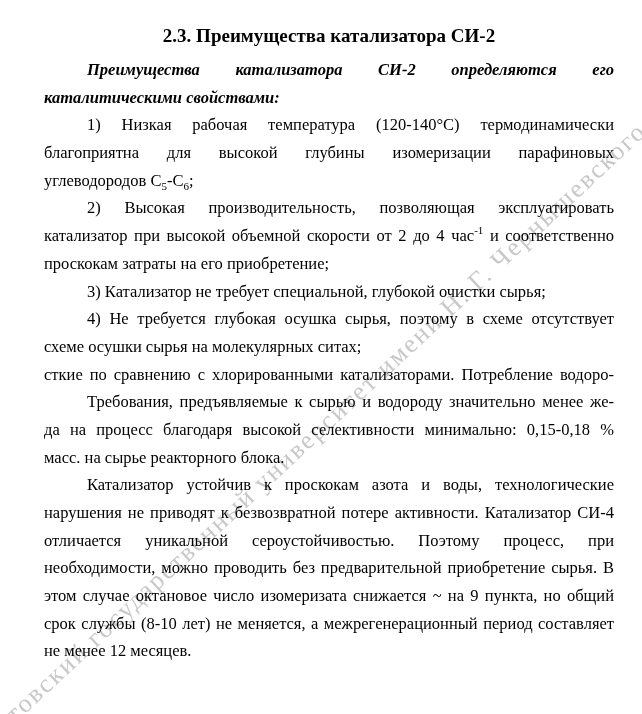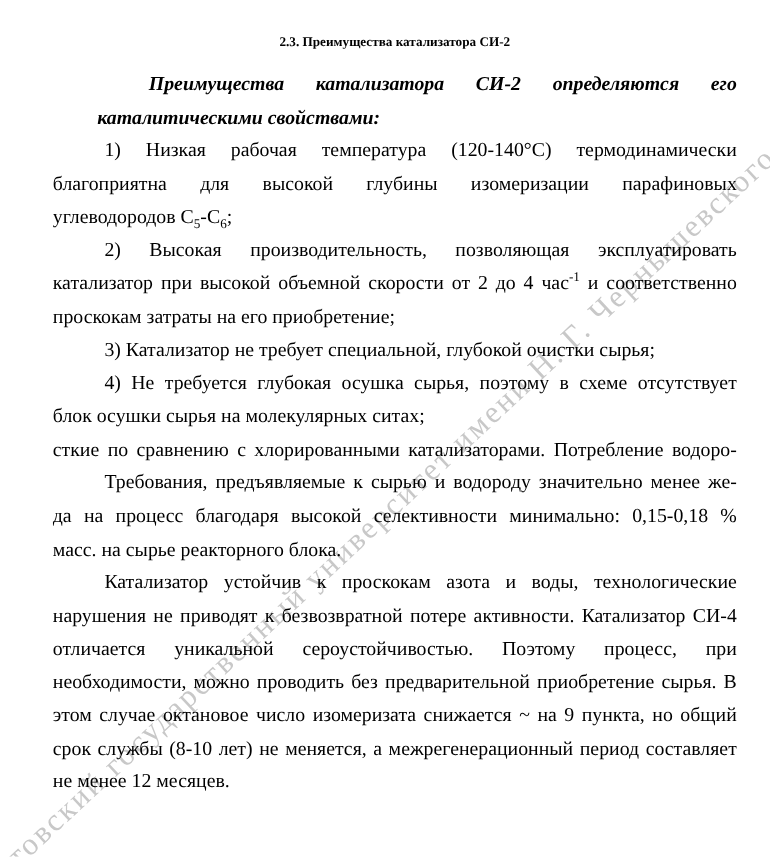--- a/index.html
+++ b/index.html
@@ -34,29 +34,28 @@
     left: 0;
     top: 0;
     width: 642px;
     box-sizing: border-box;
     padding: 23px 28px 0 44px;
     z-index: 1;
   }
   .title {
     text-align: center;
     font-weight: bold;
-    font-size: 11px;
+    font-size: 19px;
     line-height: 25px;
     margin: 0 0 8px 0;
   }
   .para { margin: 0; }
   .para.bi .line {
     font-weight: bold;
     font-style: italic;
-    margin-left: 37px;
   }
   .line {
     font-size: 16.5px;
     line-height: 27.7px;
     height: 27.7px;
     overflow: hidden;
     text-justify: inter-word;
   }
   .line.justify {
     text-align: justify;
@@ -100,21 +99,21 @@
         <div class="para">
           <div class="line justify indent">2) Высокая производительность, позволяющая эксплуатировать</div>
           <div class="line justify">катализатор при высокой объемной скорости от 2 до 4 час<span class="rsup">-1</span> и соответственно</div>
           <div class="line left">проскокам затраты на его приобретение;</div>
         </div>
         <div class="para">
           <div class="line left indent">3) Катализатор не требует специальной, глубокой очистки сырья;</div>
         </div>
         <div class="para">
           <div class="line justify indent">4) Не требуется глубокая осушка сырья, поэтому в схеме отсутствует</div>
-          <div class="line left">блок осушки сырья на молекулярных ситах;</div>
+          <div class="line left">схеме осушки сырья на молекулярных ситах;</div>
         </div>
         <div class="para">
           <div class="line justify">сткие по сравнению с хлорированными катализаторами. Потребление водоро-</div>
           <div class="line justify indent">Требования, предъявляемые к сырью и водороду значительно менее же-</div>
           <div class="line justify">да на процесс благодаря высокой селективности минимально: 0,15-0,18 %</div>
           <div class="line left">масс. на сырье реакторного блока.</div>
         </div>
         <div class="para">
           <div class="line justify indent">Катализатор устойчив к проскокам азота и воды, технологические</div>
           <div class="line justify">нарушения не приводят к безвозвратной потере активности. Катализатор СИ-4</div>

